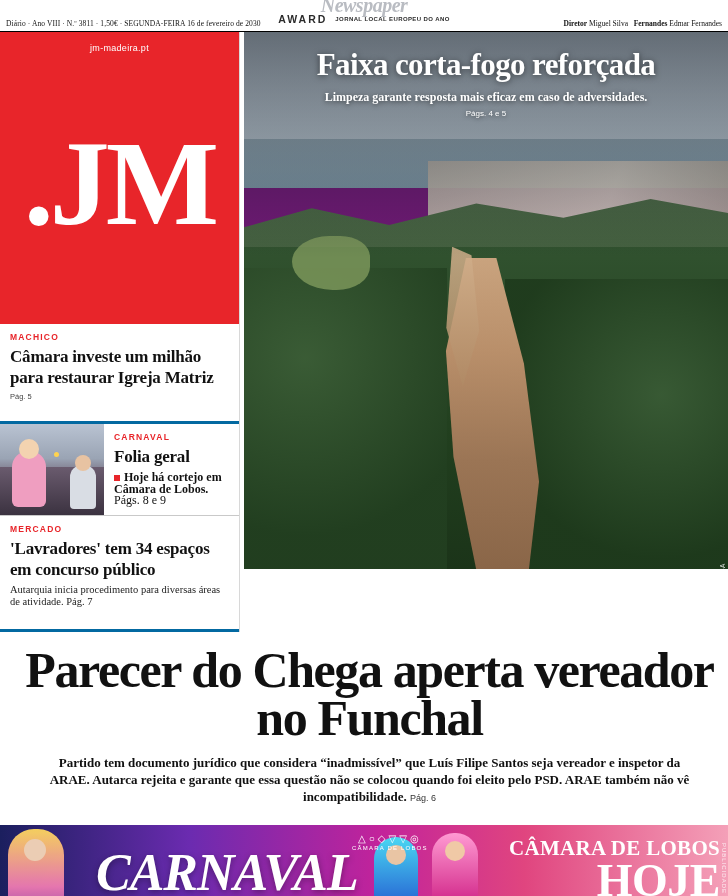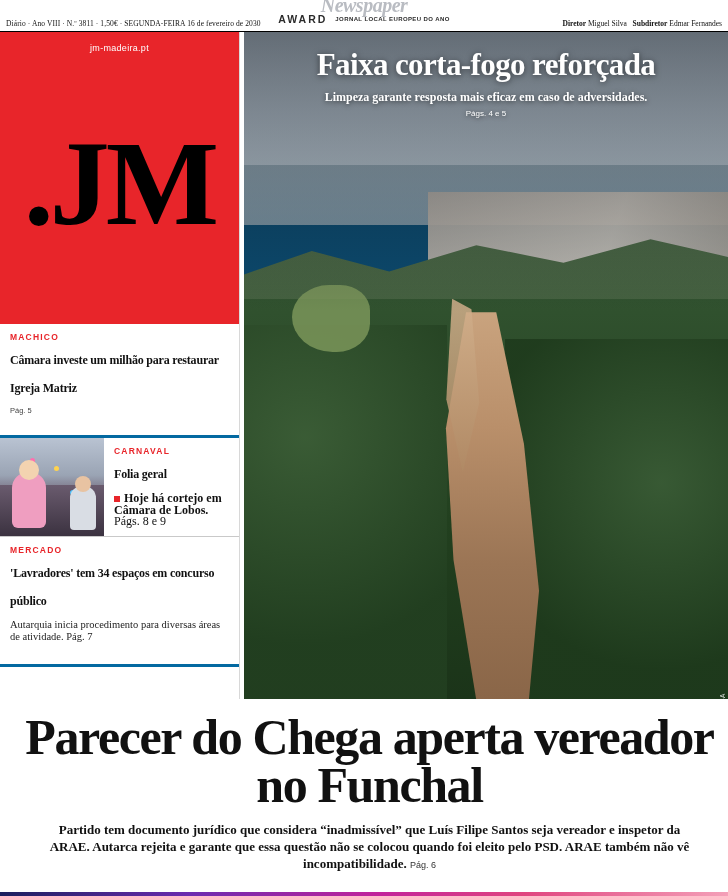--- a/index.html
+++ b/index.html
@@ -115,21 +115,21 @@
     color: #fff;
     font-family: "Liberation Sans", sans-serif;
     font-size: 9px;
     letter-spacing: .3px;
   }
   .logo-mark {
     position: absolute;
     top: 52%;
     left: 50%;
     transform: translate(-50%, -50%);
-    color: #000000;
+    color: #ffffff;
     font-family: "Liberation Serif", serif;
     font-weight: bold;
     font-size: 120px;
     letter-spacing: -4px;
     line-height: 110px;
   }
 
   
   .story {
     padding: 8px 10px 20px 10px;
@@ -141,22 +141,22 @@
     font-size: 8.5px;
     font-weight: bold;
     letter-spacing: 1.2px;
     color: #e8252a;
     text-transform: uppercase;
     margin-bottom: 4px;
   }
   .headline {
     font-family: "Liberation Serif", serif;
     font-weight: bold;
-    font-size: 12px;
-    line-height: 28px;
+    font-size: 17px;
+    line-height: 21px;
     color: #111;
     margin: 0 0 4px 0;
     letter-spacing: -.2px;
   }
   .pagref {
     font-family: "Liberation Sans", sans-serif;
     font-size: 7.5px;
     color: #444;
   }
   .deck {
@@ -226,23 +226,23 @@
     display: inline-block;
     width: 6px; height: 6px;
     background: #e8252a;
     margin-right: 4px;
   }
   .bullet-line b { font-weight: bold; }
 
   
   .lead {
     position: relative;
-    height: 667px;
+    height: 537px;
     overflow: hidden;
-    background: #0c4a6e;
+    background: #701a75;
   }
   .lead-img { position: absolute; inset: 0; }
   .sky-far {
     position: absolute; left: 0; right: 0; top: 0; height: 26%;
     background: linear-gradient(#dfe7ef 0%, #cfd9e2 45%, #b9c6cf 100%);
   }
   .sea {
     position: absolute; left: 0; right: 0; top: 20%; height: 9%;
     background: linear-gradient(#97aab5, #7d95a3);
   }
@@ -487,21 +487,21 @@
     <span class="award-wordmark">Newspaper</span>
     <span class="award-line">
       <span class="award-word">AWARD</span>
       <span class="award-sub">JORNAL LOCAL EUROPEU DO ANO</span>
     </span>
   </div>
   <div class="topstrip-right">
     <span class="lbl">Diretor</span>
     <span class="nm">Miguel Silva</span>
     &nbsp;
-    <span class="lbl">Subdiretor</span>
+    <span class="lbl">Fernandes</span>
     <span class="nm">Edmar Fernandes</span>
   </div>
 </div>
 
 <div class="main">
 
   <div class="col-left">
 
     <div class="logo-block">
       <div class="logo-site">jm-madeira.pt</div>

